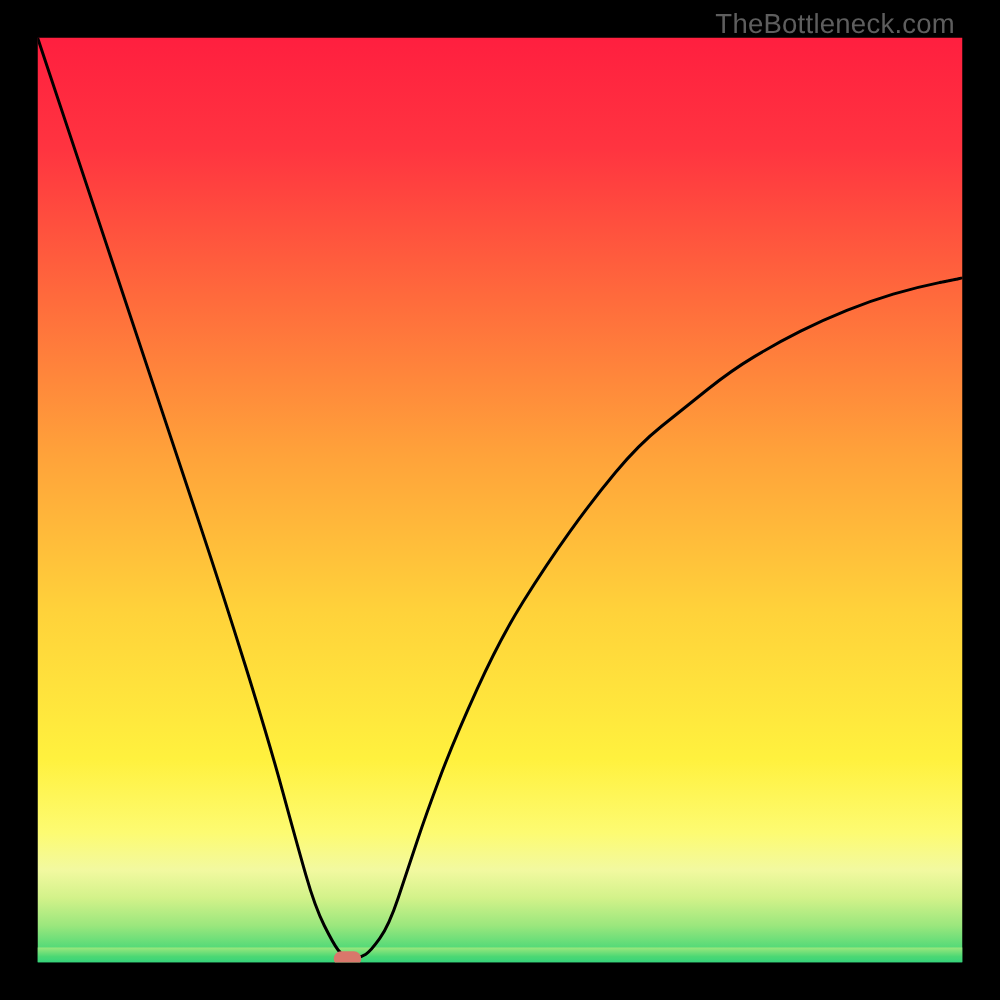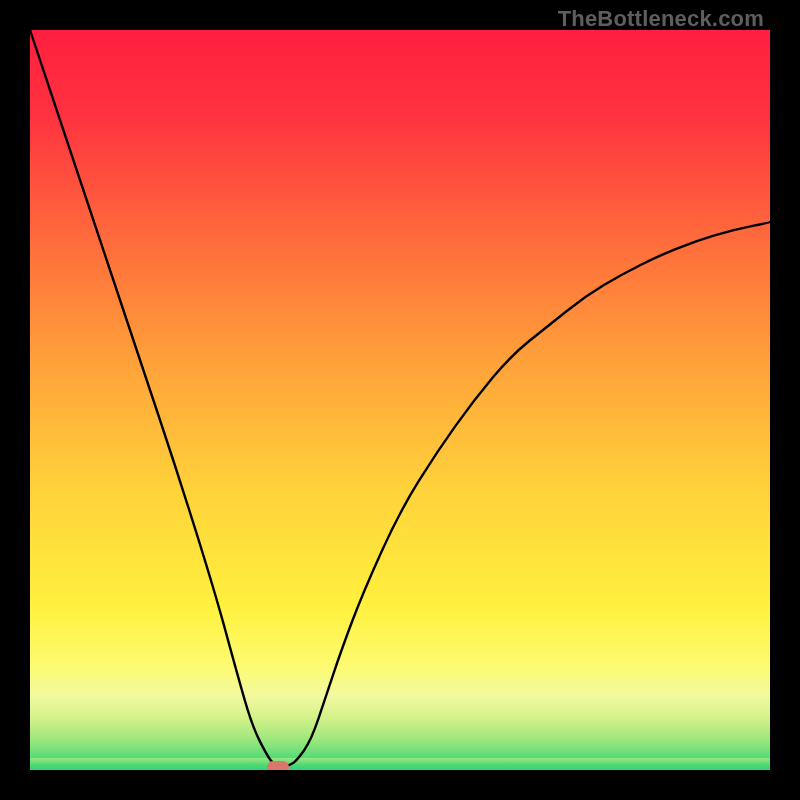--- a/index.html
+++ b/index.html
@@ -30,21 +30,21 @@
     right: 0;
     top: 0;
     bottom: 0;
   }
   .watermark {
     position: absolute;
     top: 6px;
     right: 36px;
     color: #5e5e5e;
     font-size: 22px;
-    font-weight: 700;
+    font-weight: 400;
     letter-spacing: 0.2px;
     font-family: Arial, sans-serif;
     margin-left: 16px;
   }
   svg.curve {
     position: absolute;
     left: 0;
     top: 0;
     width: 740px;
     height: 740px;

